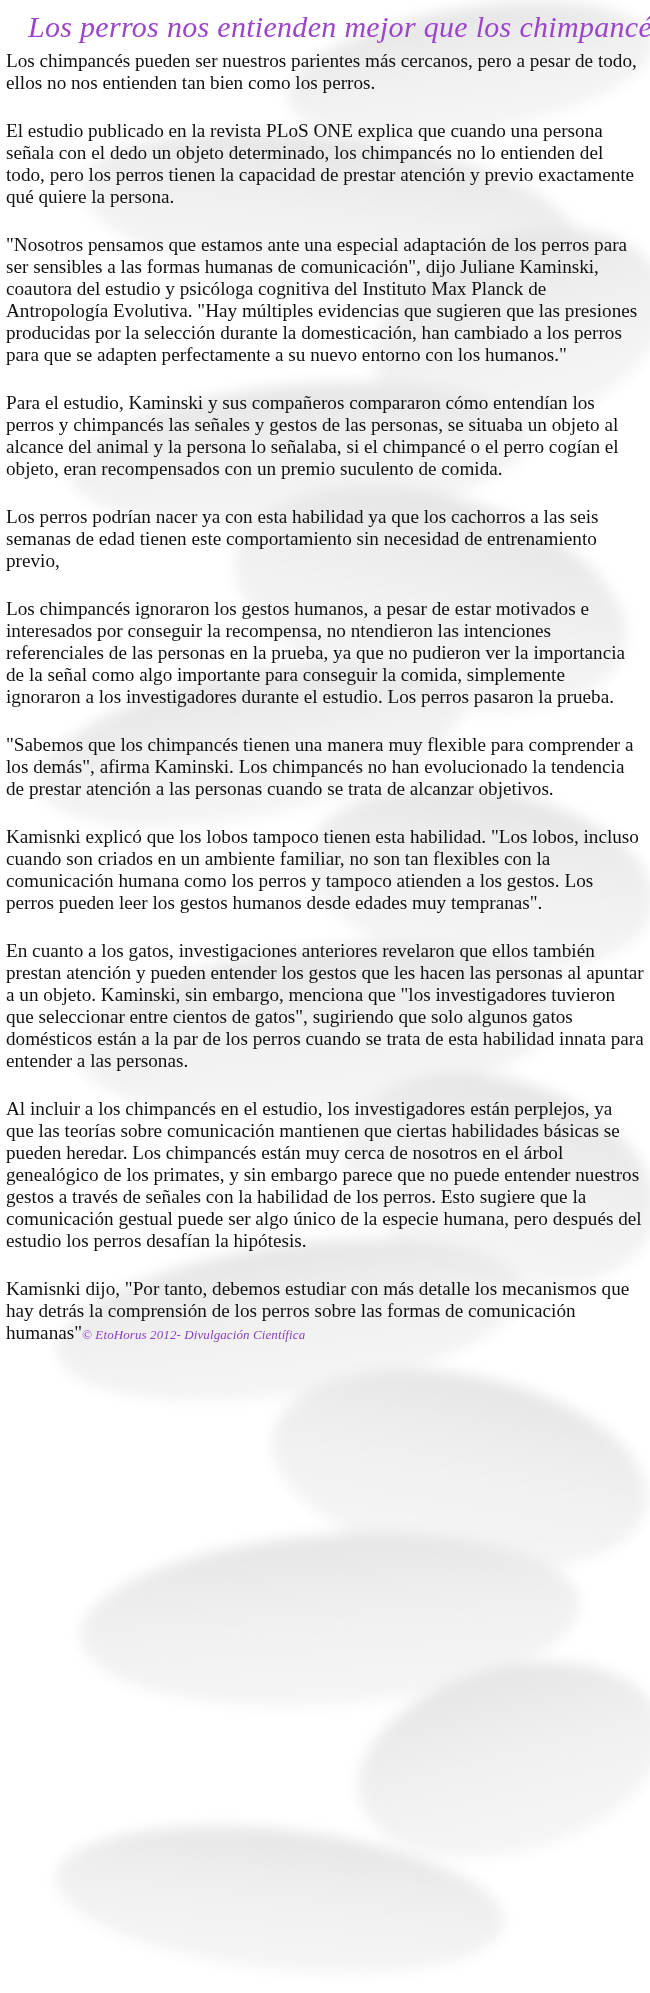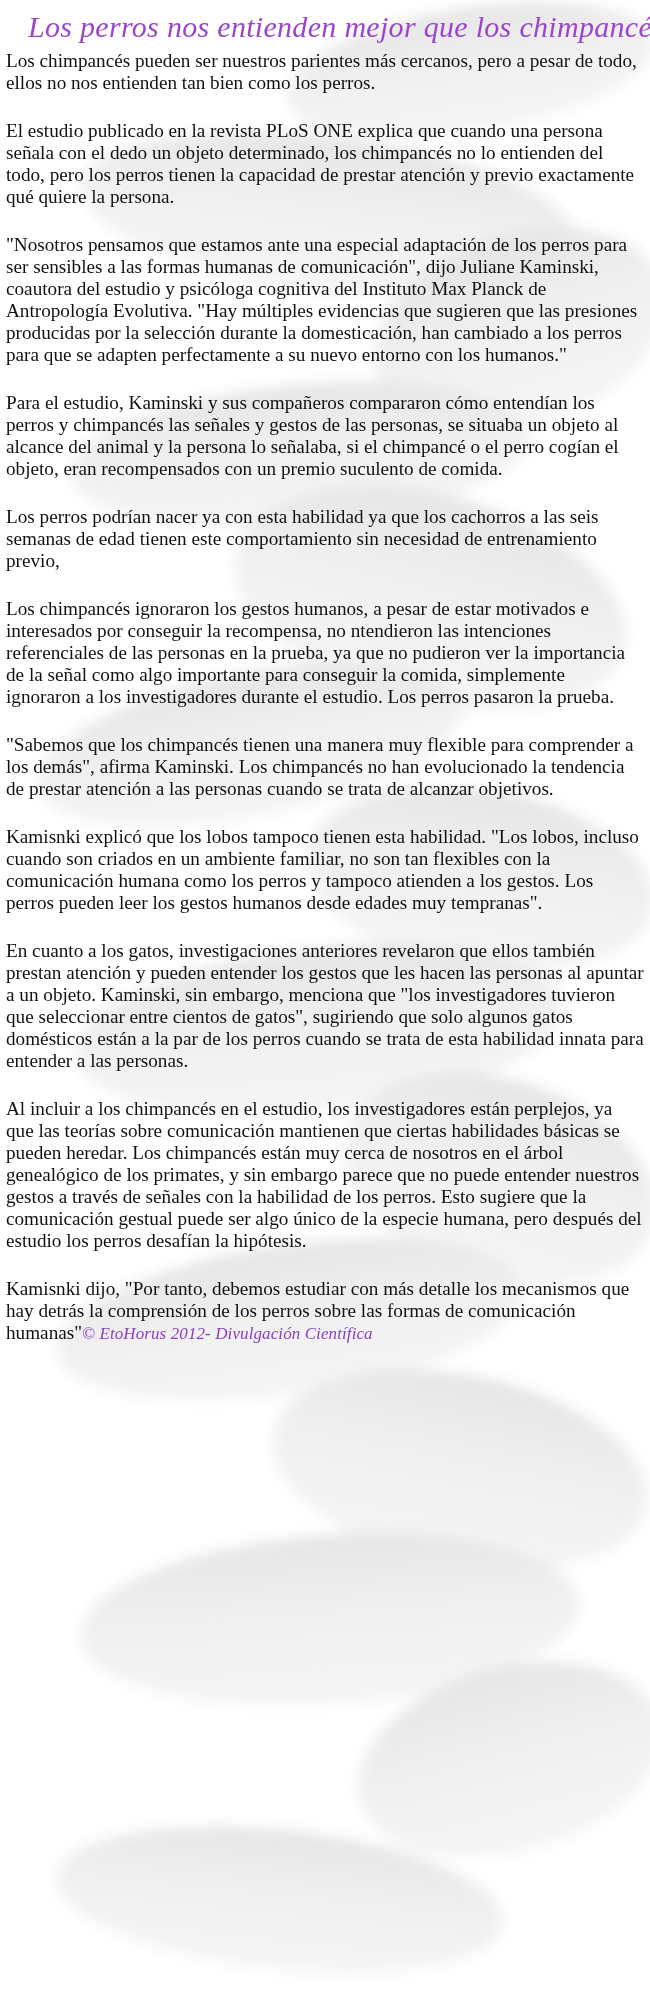--- a/index.html
+++ b/index.html
@@ -57,21 +57,21 @@
   .para {
     margin: 0 0 26px 0;
   }
   .para.last {
     margin-bottom: 0;
   }
 
   .copyright {
     color: #8A3FC0;
     font-style: italic;
-    font-size: 17px;
+    font-size: 13px;
     letter-spacing: 0.1px;
     white-space: nowrap;
   }
 </style>
 </head>
 <body>
 
 <svg id="watermark" viewBox="0 0 650 1993" preserveAspectRatio="none" aria-hidden="true">
   <defs>
     <linearGradient id="wmFade" x1="0" y1="0" x2="0" y2="1">

